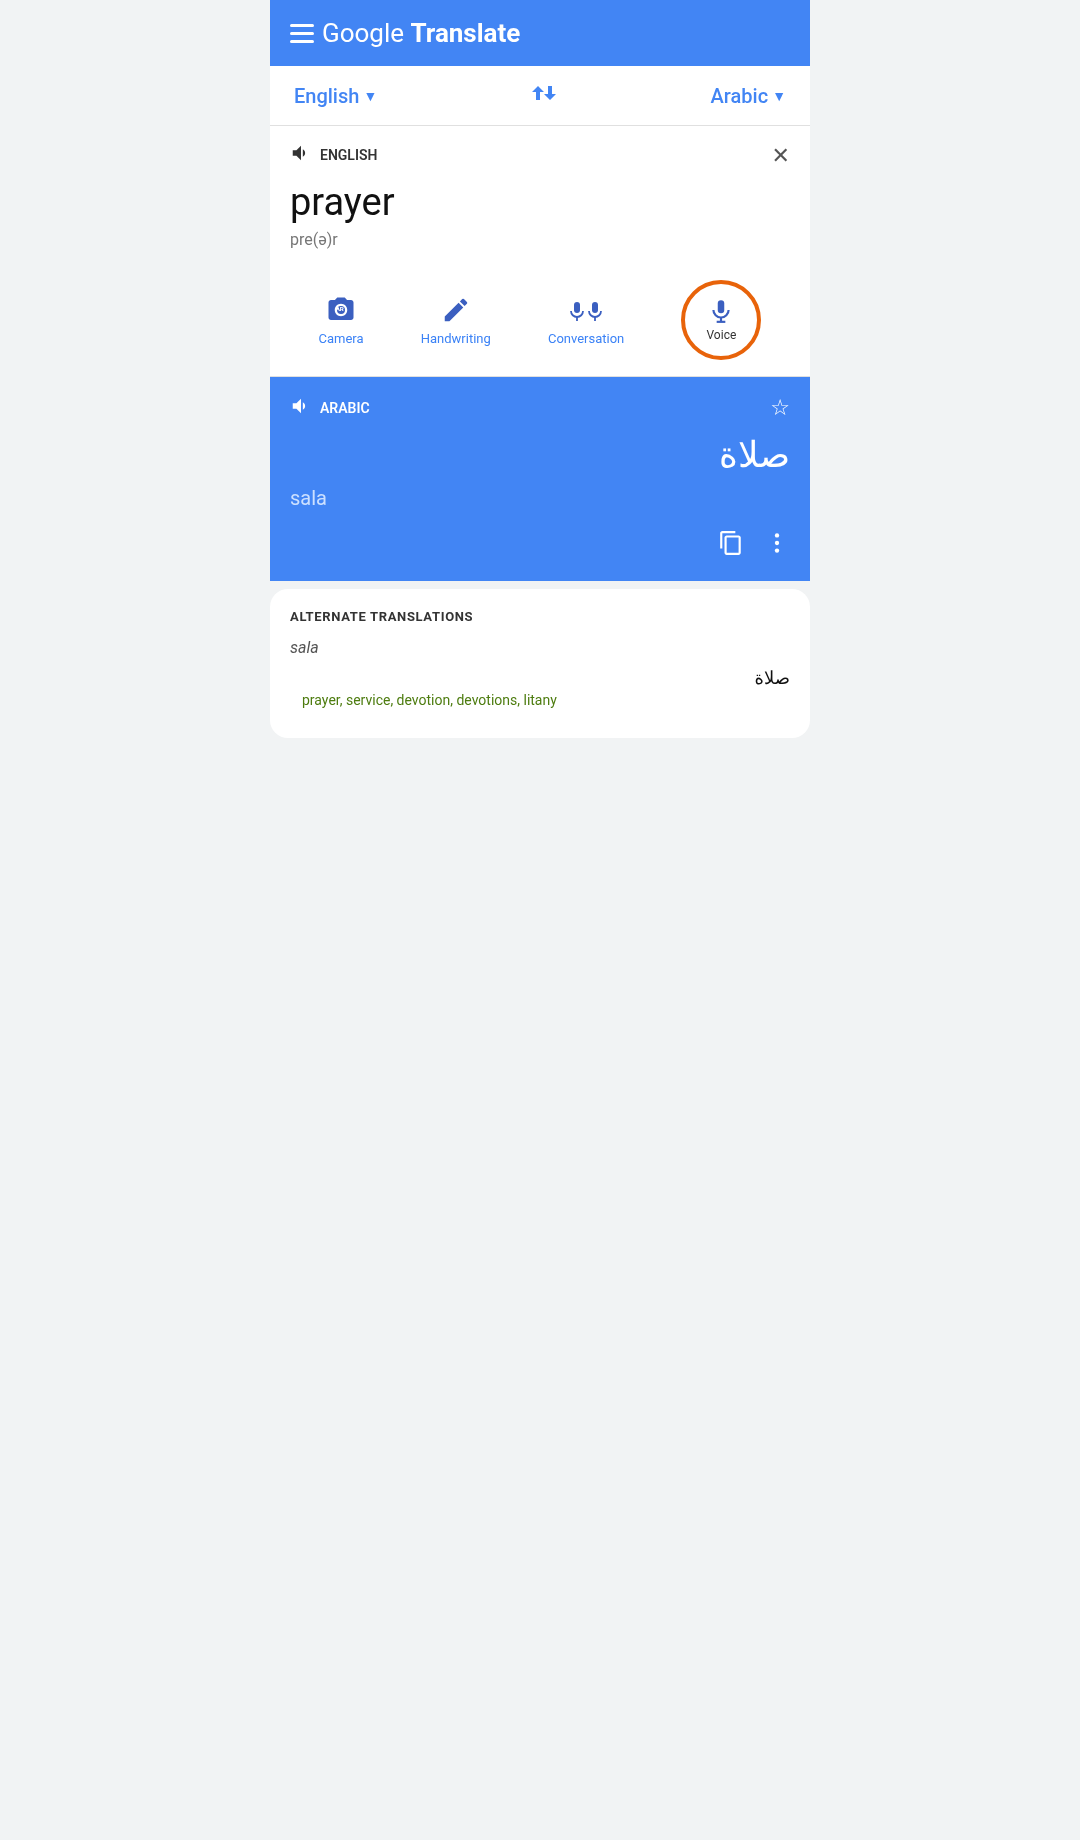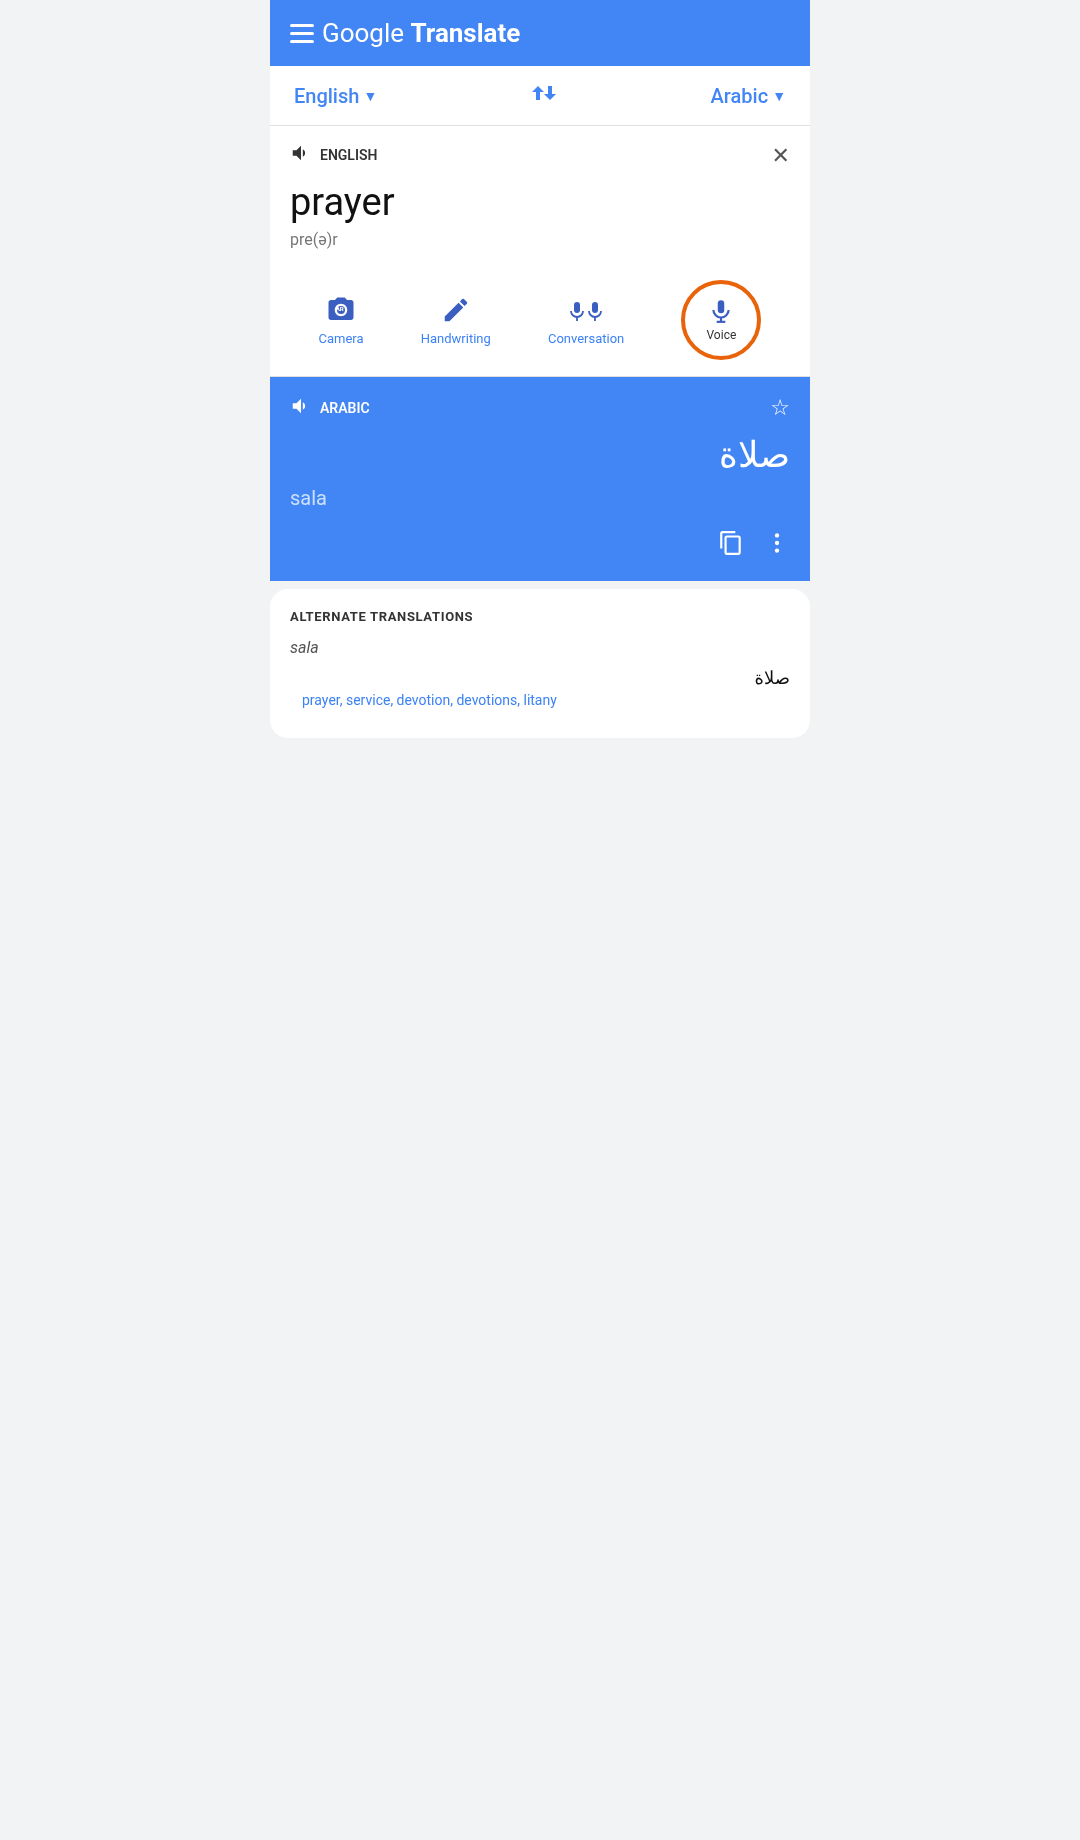--- a/index.html
+++ b/index.html
@@ -217,21 +217,21 @@
     .alt-word {
       font-size: 18px;
       color: #111;
       margin-bottom: 4px;
       margin-left: 12px;
       direction: rtl;
       text-align: right;
     }
     .alt-meanings {
       font-size: 14px;
-      color: #3b82f6;
+      color: #4d7c0f;
       margin-left: 12px;
       margin-bottom: 10px;
     }
     .alt-word2 {
       font-size: 18px;
       color: #111;
       margin-left: 12px;
       direction: rtl;
       text-align: right;
     }

